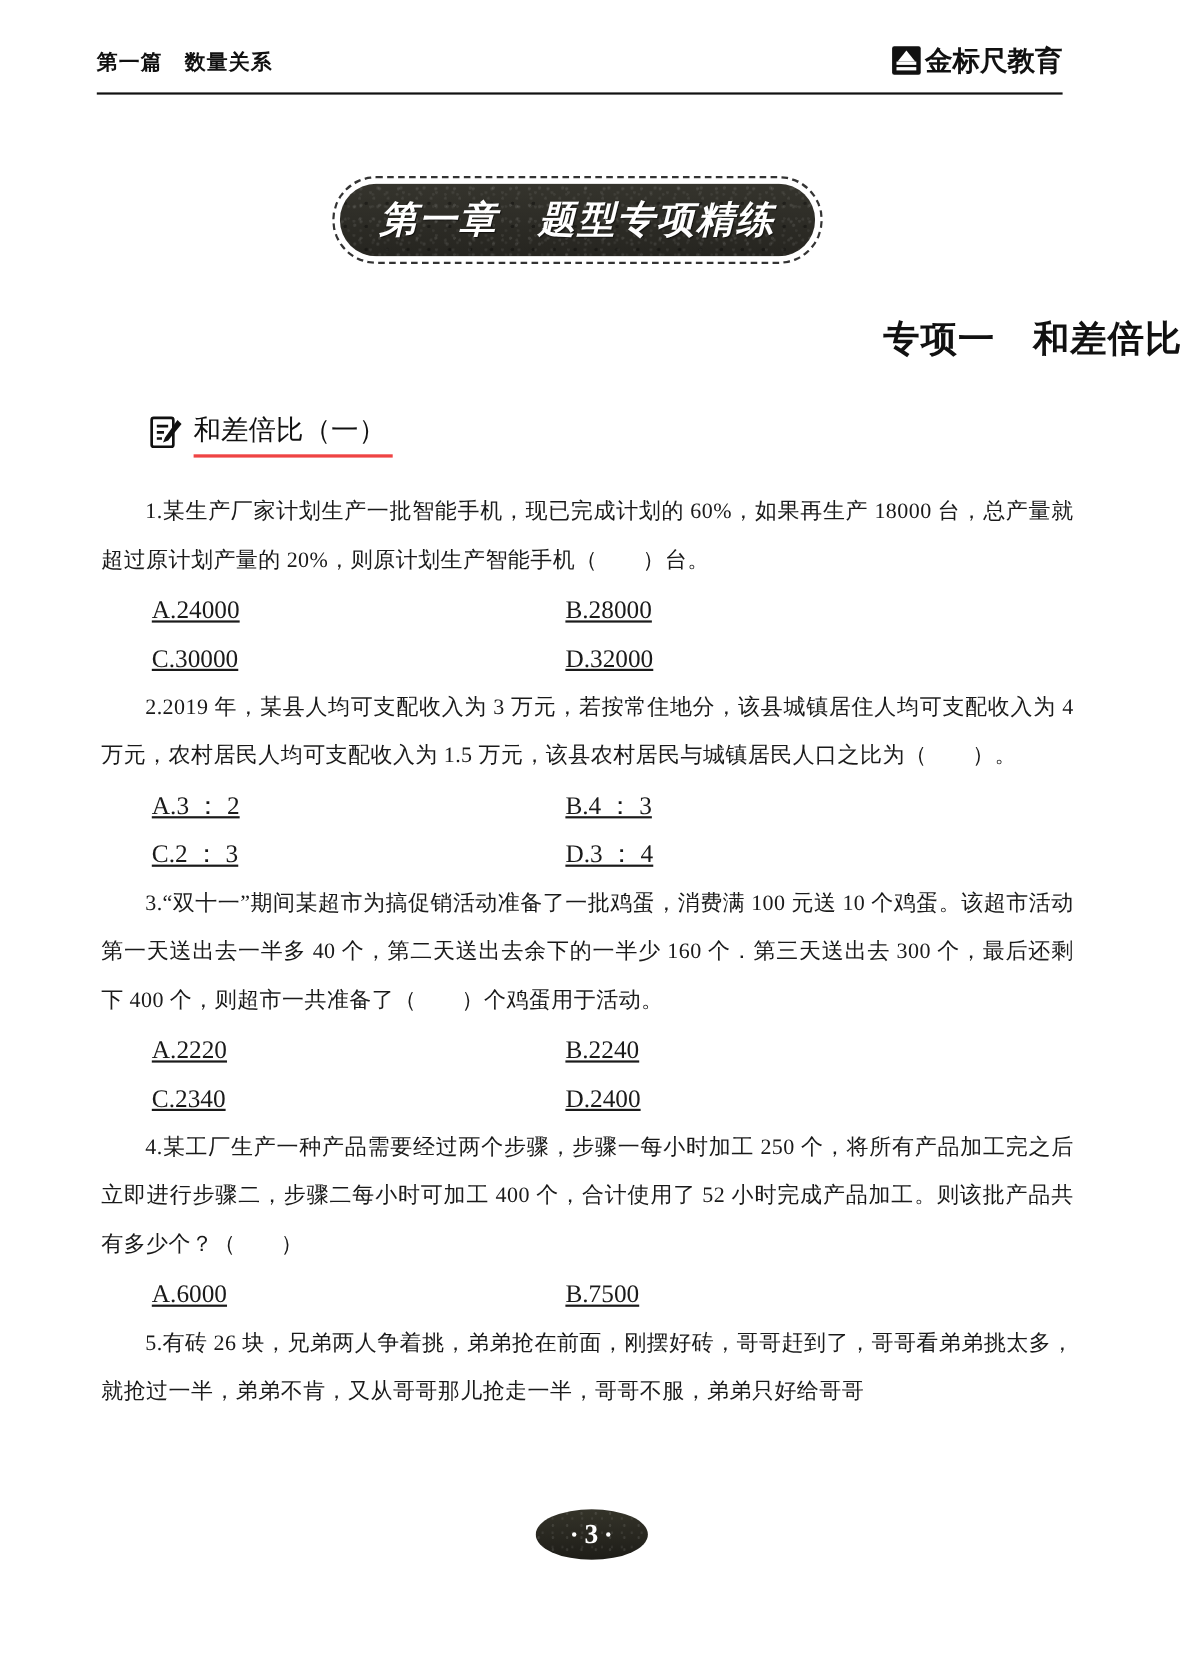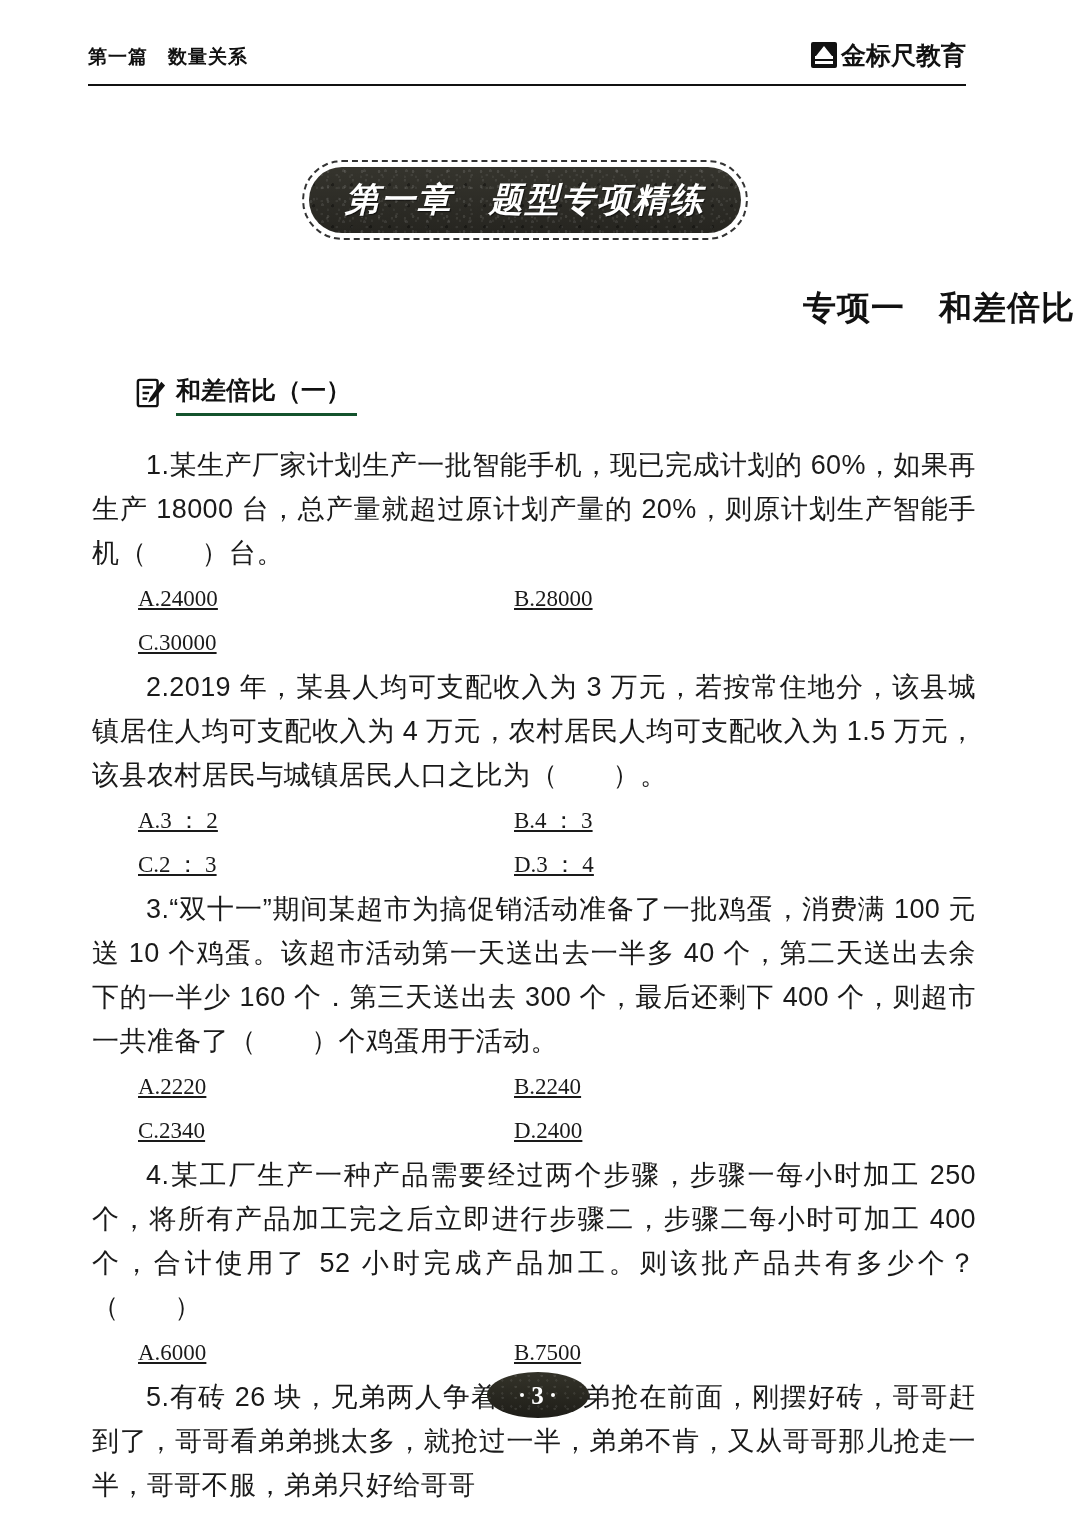--- a/index.html
+++ b/index.html
@@ -161,36 +161,35 @@
     height: 32px;
     flex: none;
     margin-top: 2px;
   }
   .subsection-label {
     font-family: "DejaVu Sans", "Liberation Sans", sans-serif;
     font-size: 25px;
     color: #111;
     line-height: 32px;
     white-space: pre;
-    border-bottom: 3px solid #14532d;
+    border-bottom: 3px solid #ef4444;
     padding-bottom: 6px;
     padding-right: 6px;
-    font-weight: bold;
   }
 
   
   .content {
     position: absolute;
     left: 92px;
     top: 443px;
     width: 884px;
   }
   .q-text {
-    font-family: Liberation Sans, sans-serif;
-    font-size: 27px;
+    font-family: Liberation Serif, serif;
+    font-size: 20px;
     line-height: 44px;
     text-align: justify;
     text-justify: inter-ideograph;
     text-indent: 2em;
     margin: 0 0 2px 0;
     color: #1a1a1a;
     letter-spacing: 0.4px;
   }
   .options {
     display: flex;
@@ -285,20 +284,21 @@
   <p class="q-text">1.某生产厂家计划生产一批智能手机，现已完成计划的 60%，如果再生产 18000 台，总产量就超过原计划产量的 20%，则原计划生产智能手机（　　）台。</p>
   <div class="options">
     <div class="opt-row">
       <span class="opt opt-left">A.24000</span>
       <span class="opt opt-right">B.28000</span>
     </div>
   </div>
   <div class="options">
     <div class="opt-row">
       <span class="opt opt-left">C.30000</span>
+      <span class="opt opt-right">D.32000</span>
     </div>
   </div>
 
   <p class="q-text">2.2019 年，某县人均可支配收入为 3 万元，若按常住地分，该县城镇居住人均可支配收入为 4 万元，农村居民人均可支配收入为 1.5 万元，该县农村居民与城镇居民人口之比为（　　）。</p>
   <div class="options">
     <div class="opt-row">
       <span class="opt opt-left">A.3 ： 2</span>
       <span class="opt opt-right">B.4 ： 3</span>
     </div>
   </div>

